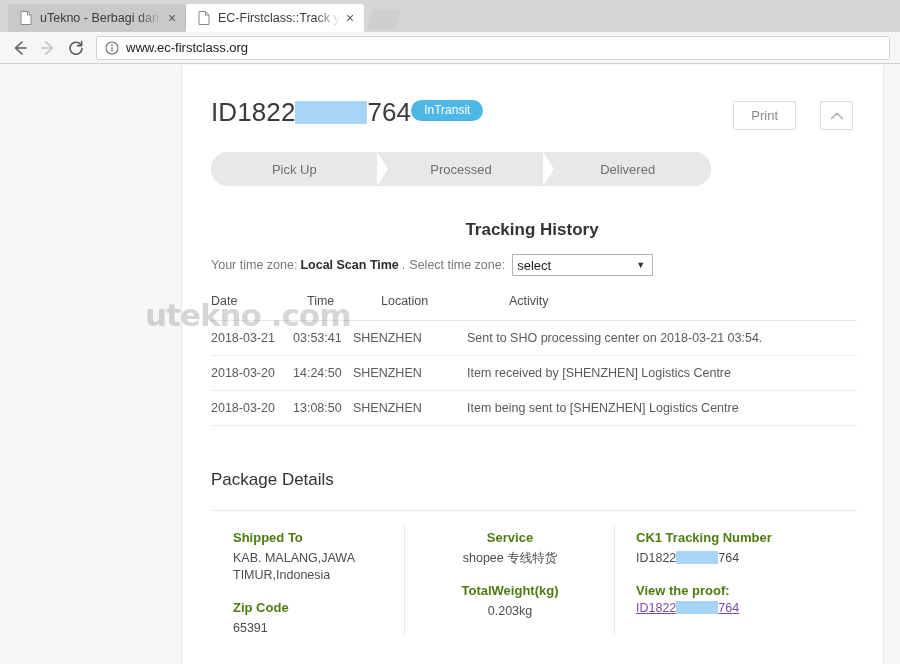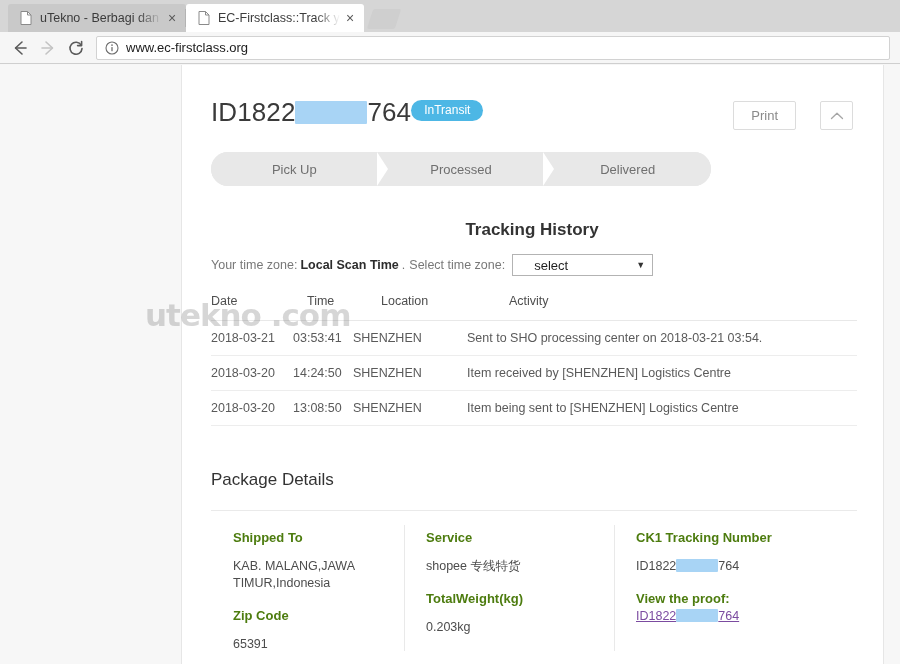--- a/index.html
+++ b/index.html
@@ -223,21 +223,21 @@
   .tz-row .strong { font-weight: bold; color: #2d2d2d; margin: 0 3px; }
   .tz-select {
     margin-left: 7px;
     width: 141px; height: 22px;
     border: 1px solid #b3b3b3;
     background: #ffffff;
     font-size: 13px;
     color: #1f1f1f;
     display: flex;
     align-items: center;
-    padding: 0 21px;
+    padding: 0 4px;
     position: relative;
     font-family: "Liberation Sans", sans-serif;
   }
   .tz-select .caret {
     position: absolute; right: 7px; top: 50%; transform: translateY(-50%);
     font-size: 9px; color: #333;
   }
 
   
   .hist { margin-top: 18px; width: 646px; position: relative; }
@@ -275,30 +275,30 @@
   .pkg-grid {
     margin-top: 20px;
     width: 646px;
     border-top: 1px solid #eaeaea;
     display: flex;
     padding-top: 19px;
     min-height: 118px;
   }
   .pkg-col { padding: 0 20px 0 22px; position: relative; }
   .pkg-col:nth-child(1) { flex: 0 0 193px; }
-  .pkg-col:nth-child(2) { flex: 0 0 210px; }
+  .pkg-col:nth-child(2) { flex: 0 0 210px; text-align: center; }
   .pkg-col:nth-child(3) { flex: 1 1 auto; }
   .pkg-col.divided::before {
     content: "";
     position: absolute;
     left: 0; top: -5px; bottom: 2px;
     width: 1px; background: #e9e9e9;
   }
   .pkg-label { font-size: 13px; font-weight: bold; color: #4d7c0f; }
-  .pkg-val { font-size: 12.5px; color: #4c4c4c; margin-top: 13px; line-height: 1.35; }
+  .pkg-val { font-size: 12.5px; color: #4c4c4c; margin-top: 5px; line-height: 1.35; }
   .pkg-block + .pkg-block { margin-top: 16px; }
   .r-sm { width: 42px; height: 13px; margin-bottom: -2px; }
   .proof-link {
     font-size: 12.5px;
     color: #7b4ba0;
     text-decoration: underline;
     margin-top: 3px;
     display: inline-block;
   }
   .proof-link .redact { background: #a8d4f5; }

